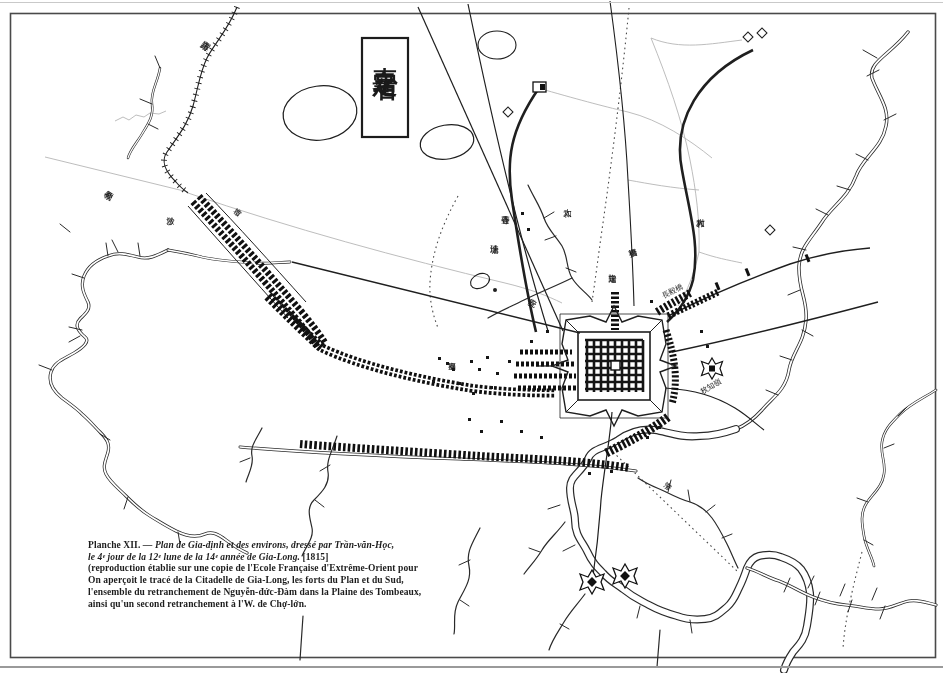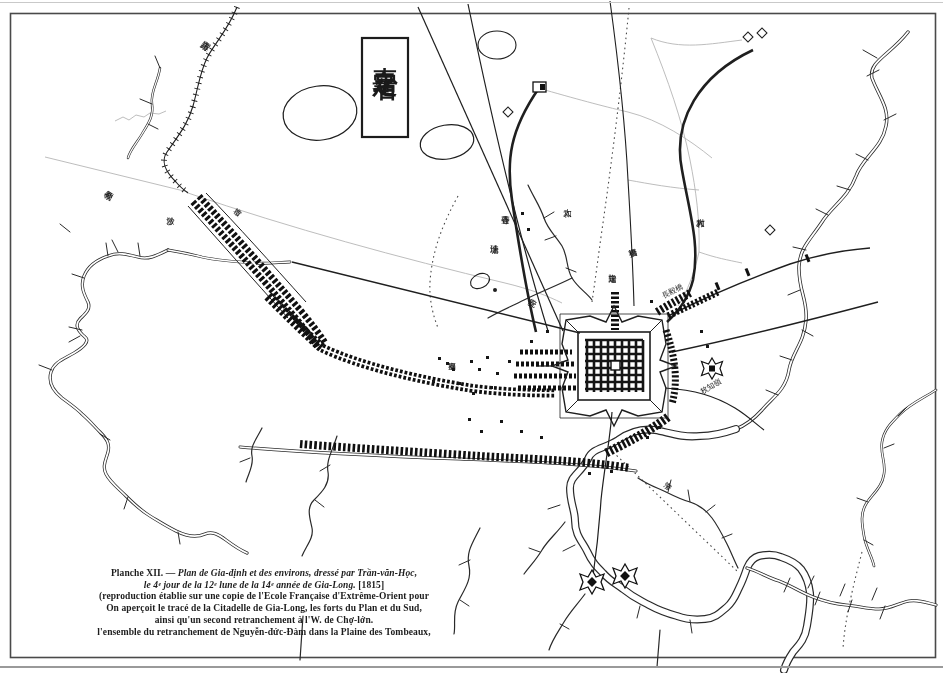--- a/index.html
+++ b/index.html
@@ -1,21 +1,21 @@
 <!DOCTYPE html>
 <html><head>
 <meta charset="utf-8">
 <style>
   html,body{margin:0;padding:0;background:#e8e8e8;}
   #stage{position:relative;width:943px;height:673px;background:#ffffff;overflow:hidden;
          font-family:"Liberation Serif", serif;}
   #mapsvg{position:absolute;left:0;top:0;}
   .scanline-top{position:absolute;left:0;top:2px;width:943px;height:1px;background:#c9c9c9;}
   .scanline-bottom{position:absolute;left:0;top:666px;width:943px;height:2px;background:#9a9a9a;}
-  .caption{position:absolute;left:88px;top:568px;width:352px;text-align:center;
+  .caption{position:absolute;left:88px;top:540px;width:352px;
            font:700 9.5px/11.7px "Liberation Serif", serif;color:#1c1c1c;letter-spacing:.1px;}
   .cap-line{white-space:nowrap;}
   .cap-line em{font-style:italic;}
   
   .ink{stroke:#1f1f1f;fill:none;}
   .riv-d{stroke:#2a2a2a;fill:none;stroke-linecap:round;}
   .riv-w{stroke:#ffffff;fill:none;stroke-linecap:round;}
   .twig{stroke:#2a2a2a;stroke-width:1;fill:none;stroke-linecap:round;}
   .faint{stroke:#b5b5b5;stroke-width:.9;fill:none;}
   .dots{stroke:#4a4a4a;stroke-width:1.1;fill:none;stroke-dasharray:1.6 3.4;}
@@ -258,16 +258,16 @@
 </svg>
 
 <div class="scanline-top"></div>
 <div class="scanline-bottom"></div>
 
 <div class="caption">
   <div class="cap-line"><span>Planche XII. —</span> <em>Plan de Gia-định et des environs, dressé par Trần-văn-Học,</em></div>
   <div class="cap-line"><em>le 4ᵉ jour de la 12ᵉ lune de la 14ᵉ année de Gia-Long.</em> <span>[1815]</span></div>
   <div class="cap-line">(reproduction établie sur une copie de l'Ecole Française d'Extrême-Orient pour</div>
   <div class="cap-line">On aperçoit le tracé de la Citadelle de Gia-Long, les forts du Plan et du Sud,</div>
+  <div class="cap-line">l'ensemble du retranchement de Nguyễn-đức-Đàm dans la Plaine des Tombeaux,</div>
   <div class="cap-line">ainsi qu'un second  retranchement à l'W. de Chợ-lớn.</div>
-  <div class="cap-line">l'ensemble du retranchement de Nguyễn-đức-Đàm dans la Plaine des Tombeaux,</div>
 </div>
 </div>
 
 </body></html>

